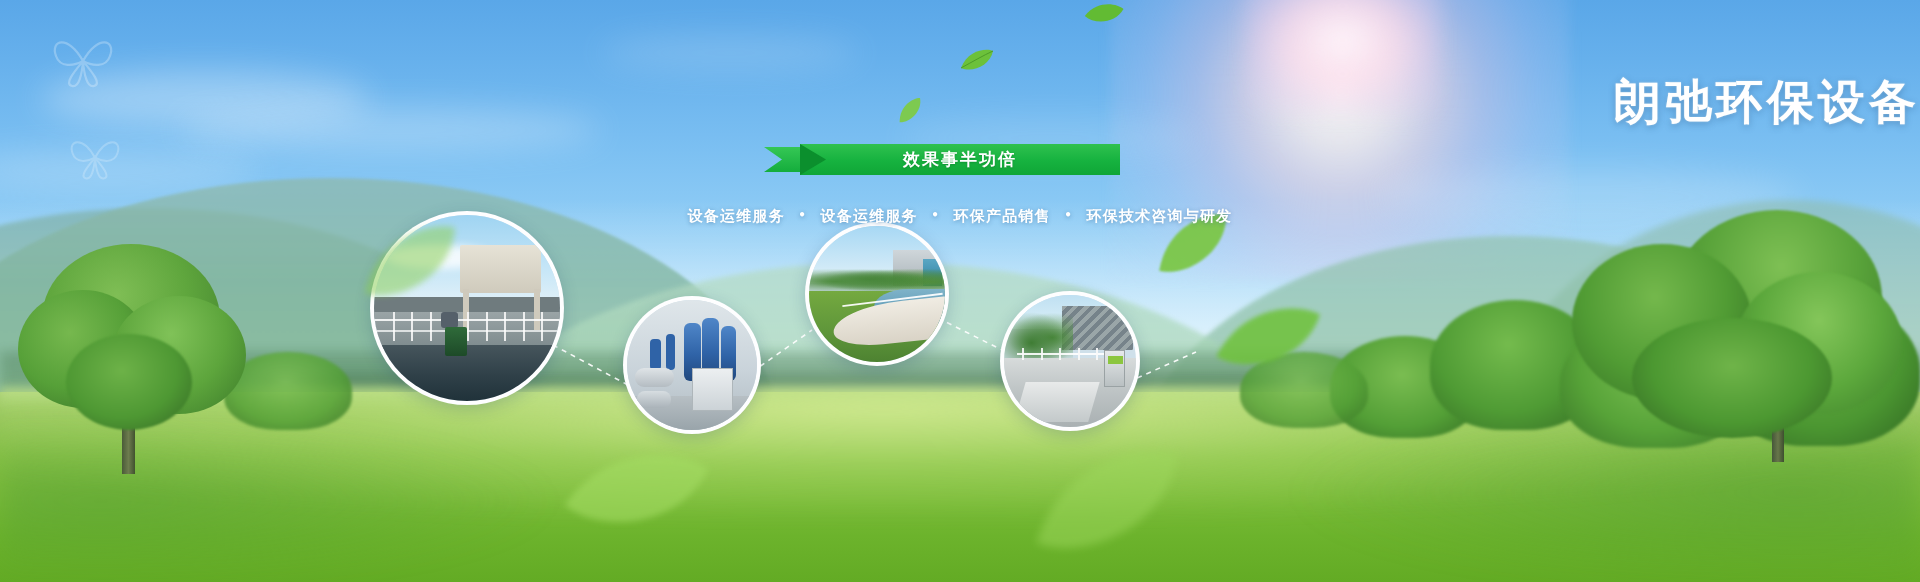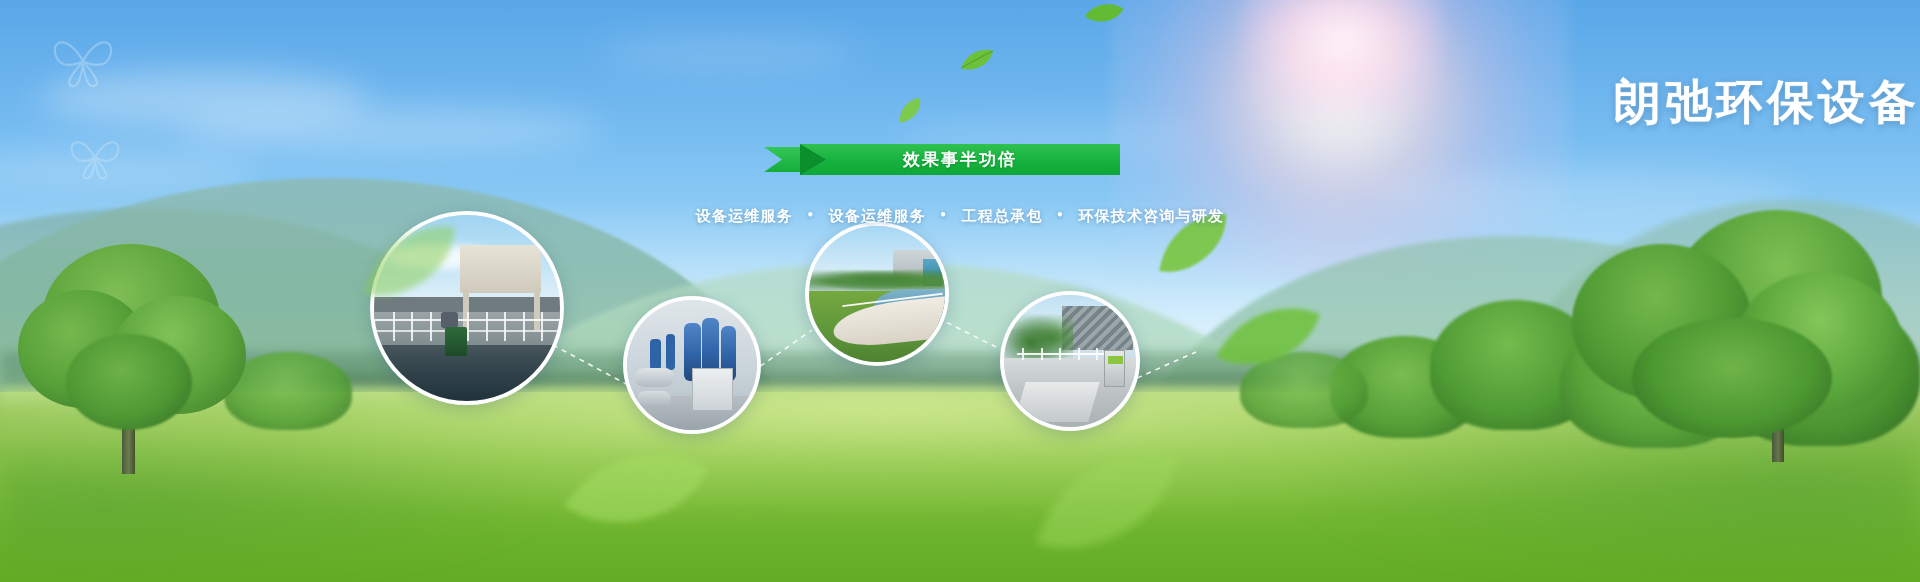--- a/index.html
+++ b/index.html
@@ -501,19 +501,19 @@
         <span class="ribbon-text">效果事半功倍</span>
       </div>
 
     </div>
 
     <div class="tagline">
       <span>设备运维服务</span>
       <span class="sep">•</span>
       <span>设备运维服务</span>
       <span class="sep">•</span>
-      <span>工程总承包</span>
+      <span>环保产品销售</span>
       <span class="sep">•</span>
       <span>环保技术咨询与研发</span>
     </div>
   </div>
 
 </div>
 
 </body></html>

